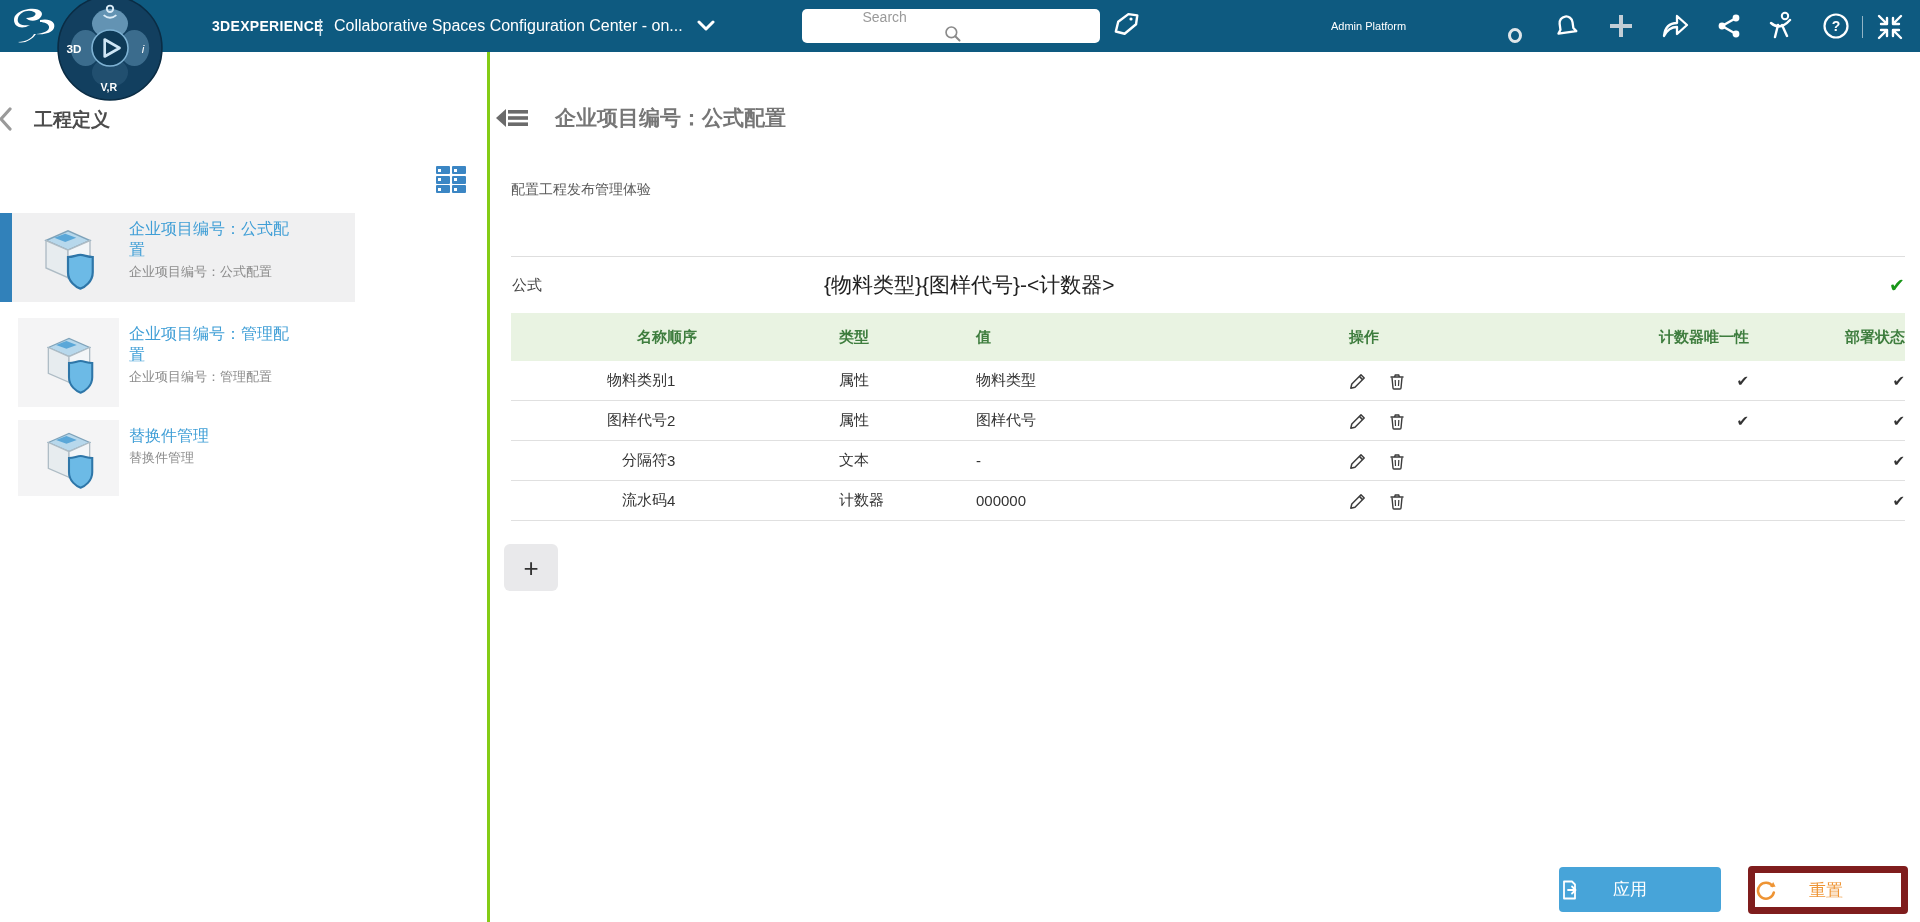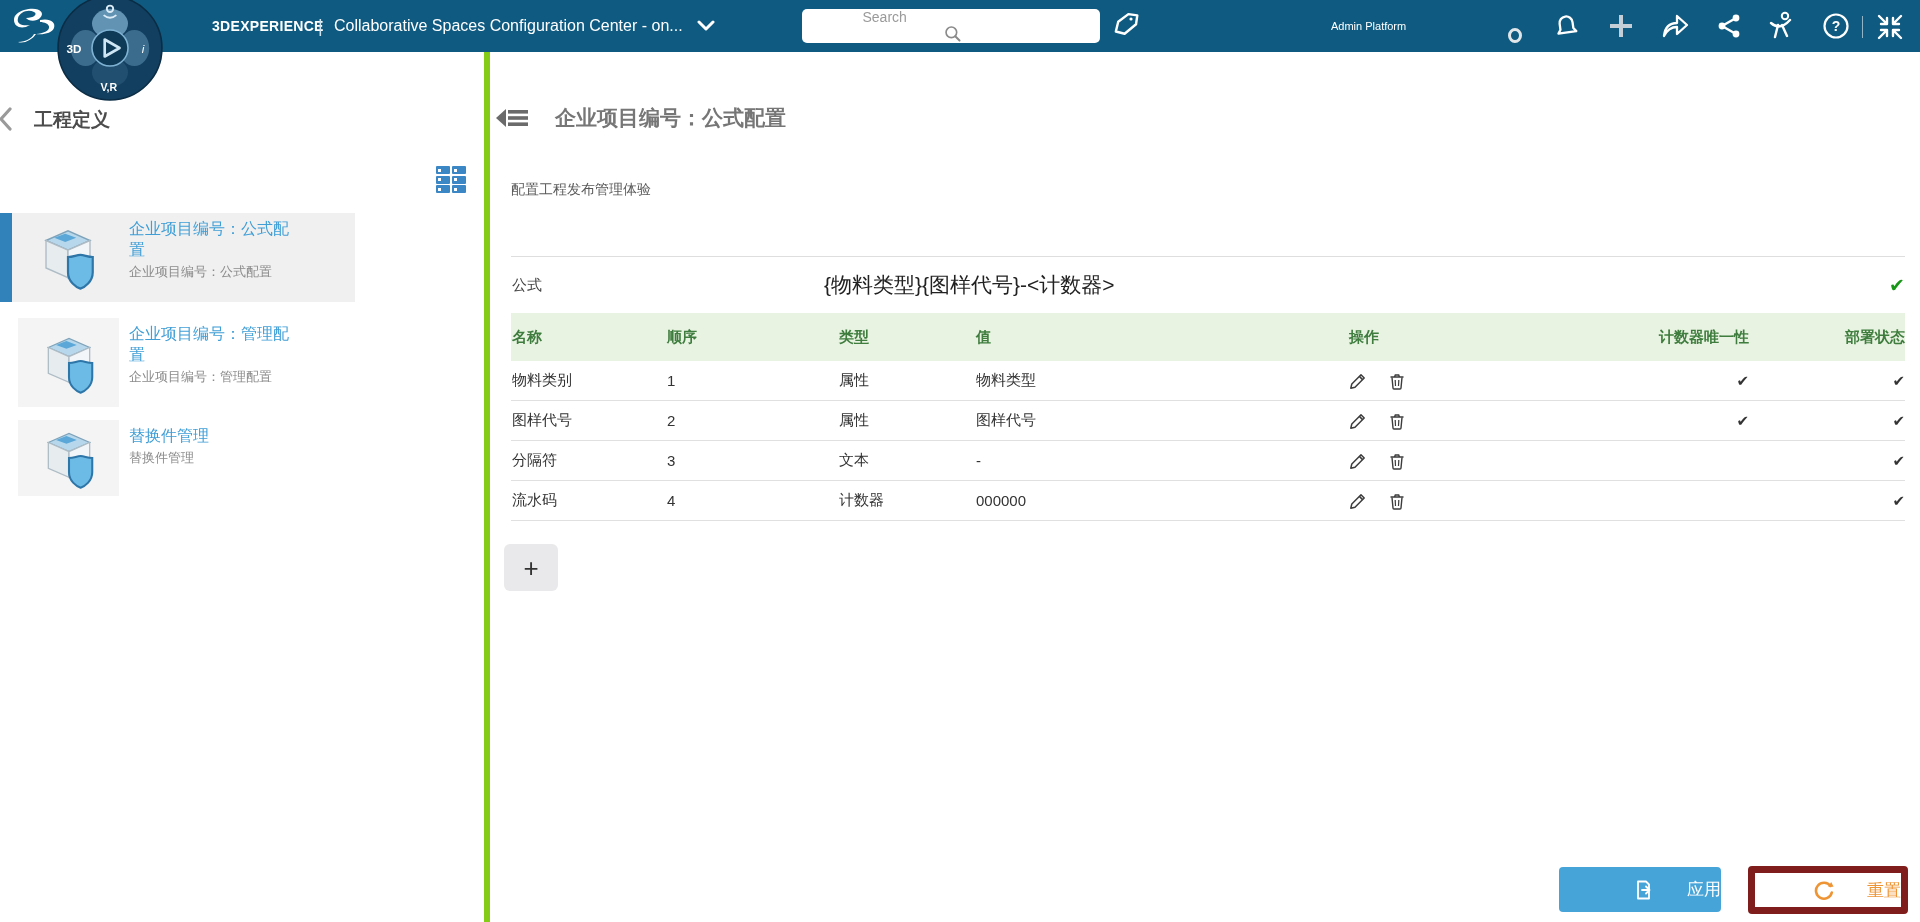--- a/index.html
+++ b/index.html
@@ -32,21 +32,21 @@
   .ic-plus { position:absolute; left:1608px; top:13px; }
   .ic-forward { position:absolute; left:1660px; top:12px; }
   .ic-share { position:absolute; left:1716px; top:13px; }
   .ic-person { position:absolute; left:1768px; top:11px; }
   .ic-help { position:absolute; left:1822px; top:12px; }
   .top-divider { position:absolute; left:1862px; top:16px; width:1px; height:22px; background:rgba(255,255,255,.55); }
   .ic-collapse { position:absolute; left:1876px; top:13px; }
 
   
   .sidebar { position:absolute; left:0; top:52px; width:490px; height:870px;
-    background:#fff; border-right:6px solid #84cc16; }
+    background:#fff; border-right:3px solid #84cc16; }
   .sb-back { position:absolute; left:-4px; top:54px; }
   .sb-title { position:absolute; left:34px; top:55px; font-size:19px; font-weight:bold; color:#4c4c4c; }
   .grid-icon { position:absolute; left:436px; top:114px; width:30px; height:27px;
     display:grid; grid-template-columns:14px 14px; grid-template-rows:8px 8px 8px; gap:1.5px; cursor:pointer; }
   .grid-cell { background:#3b86c4; border-radius:1px; position:relative; }
   .grid-cell::after { content:""; position:absolute; left:2px; top:2.5px; width:3px; height:3px; background:#fff; }
 
   .sb-item { position:absolute; left:0; width:490px; cursor:pointer; }
   .sb-item .tile { position:absolute; left:18px; top:0; width:101px; background:#f4f4f5;
     display:flex; align-items:center; justify-content:center; }
@@ -73,30 +73,30 @@
   .formula-label { width:313px; padding-left:1px; font-size:15px; color:#444; }
   .formula-value { flex:1; font-size:21px; color:#222; }
   .check { color:#189618; font-size:19px; font-weight:bold; line-height:1; }
 
   .trow { display:grid; grid-template-columns:156px 172px 137px 365px 296px 112px 1fr; align-items:center; }
   .thead { height:48px; background:#e9f3e2; }
   .thead > div { font-size:15px; font-weight:bold; color:#3e7d3e; }
   .tbody-row { height:40px; border-bottom:1px solid #e0e0e0; }
   .tbody-row:last-child { border-bottom:none; }
   .tbody-row > div { font-size:15px; color:#333; }
-  .c1 { padding-left:1px; }
+  .c1 { padding-left:1px;text-align:right; }
   .c-actions { display:flex; gap:21px; padding-left:8px; }
   .c-right { text-align:right; }
   .icon-btn { width:18px; height:18px; cursor:pointer; display:inline-flex; }
 
   .add-btn { margin-top:23px; margin-left:-7px; width:54px; height:47px; background:#e9e9eb;
     border:none; border-radius:6px; font-size:26px; color:#333; cursor:pointer; line-height:1;
     font-family:"Liberation Sans","DejaVu Sans",sans-serif; }
 
-  .btn { position:absolute; display:flex; align-items:center; justify-content:flex-end; gap:32px;
+  .btn { position:absolute; display:flex; align-items:center; justify-content:flex-start; gap:32px;
     border-radius:4px; font-size:17px; cursor:pointer; }
   .btn-apply { left:1068px; top:815px; width:162px; height:45px; background:#47a4d9; color:#fff; border:none; }
   .btn-reset { left:1257px; top:814px; width:160px; height:48px; background:#fff; color:#ee9434;
     border:7px solid #7f1d1d; }
 </style>
 </head>
 <body>
 
 <div class="topbar">
   <svg class="ds-logo" viewBox="0 0 52 44">

